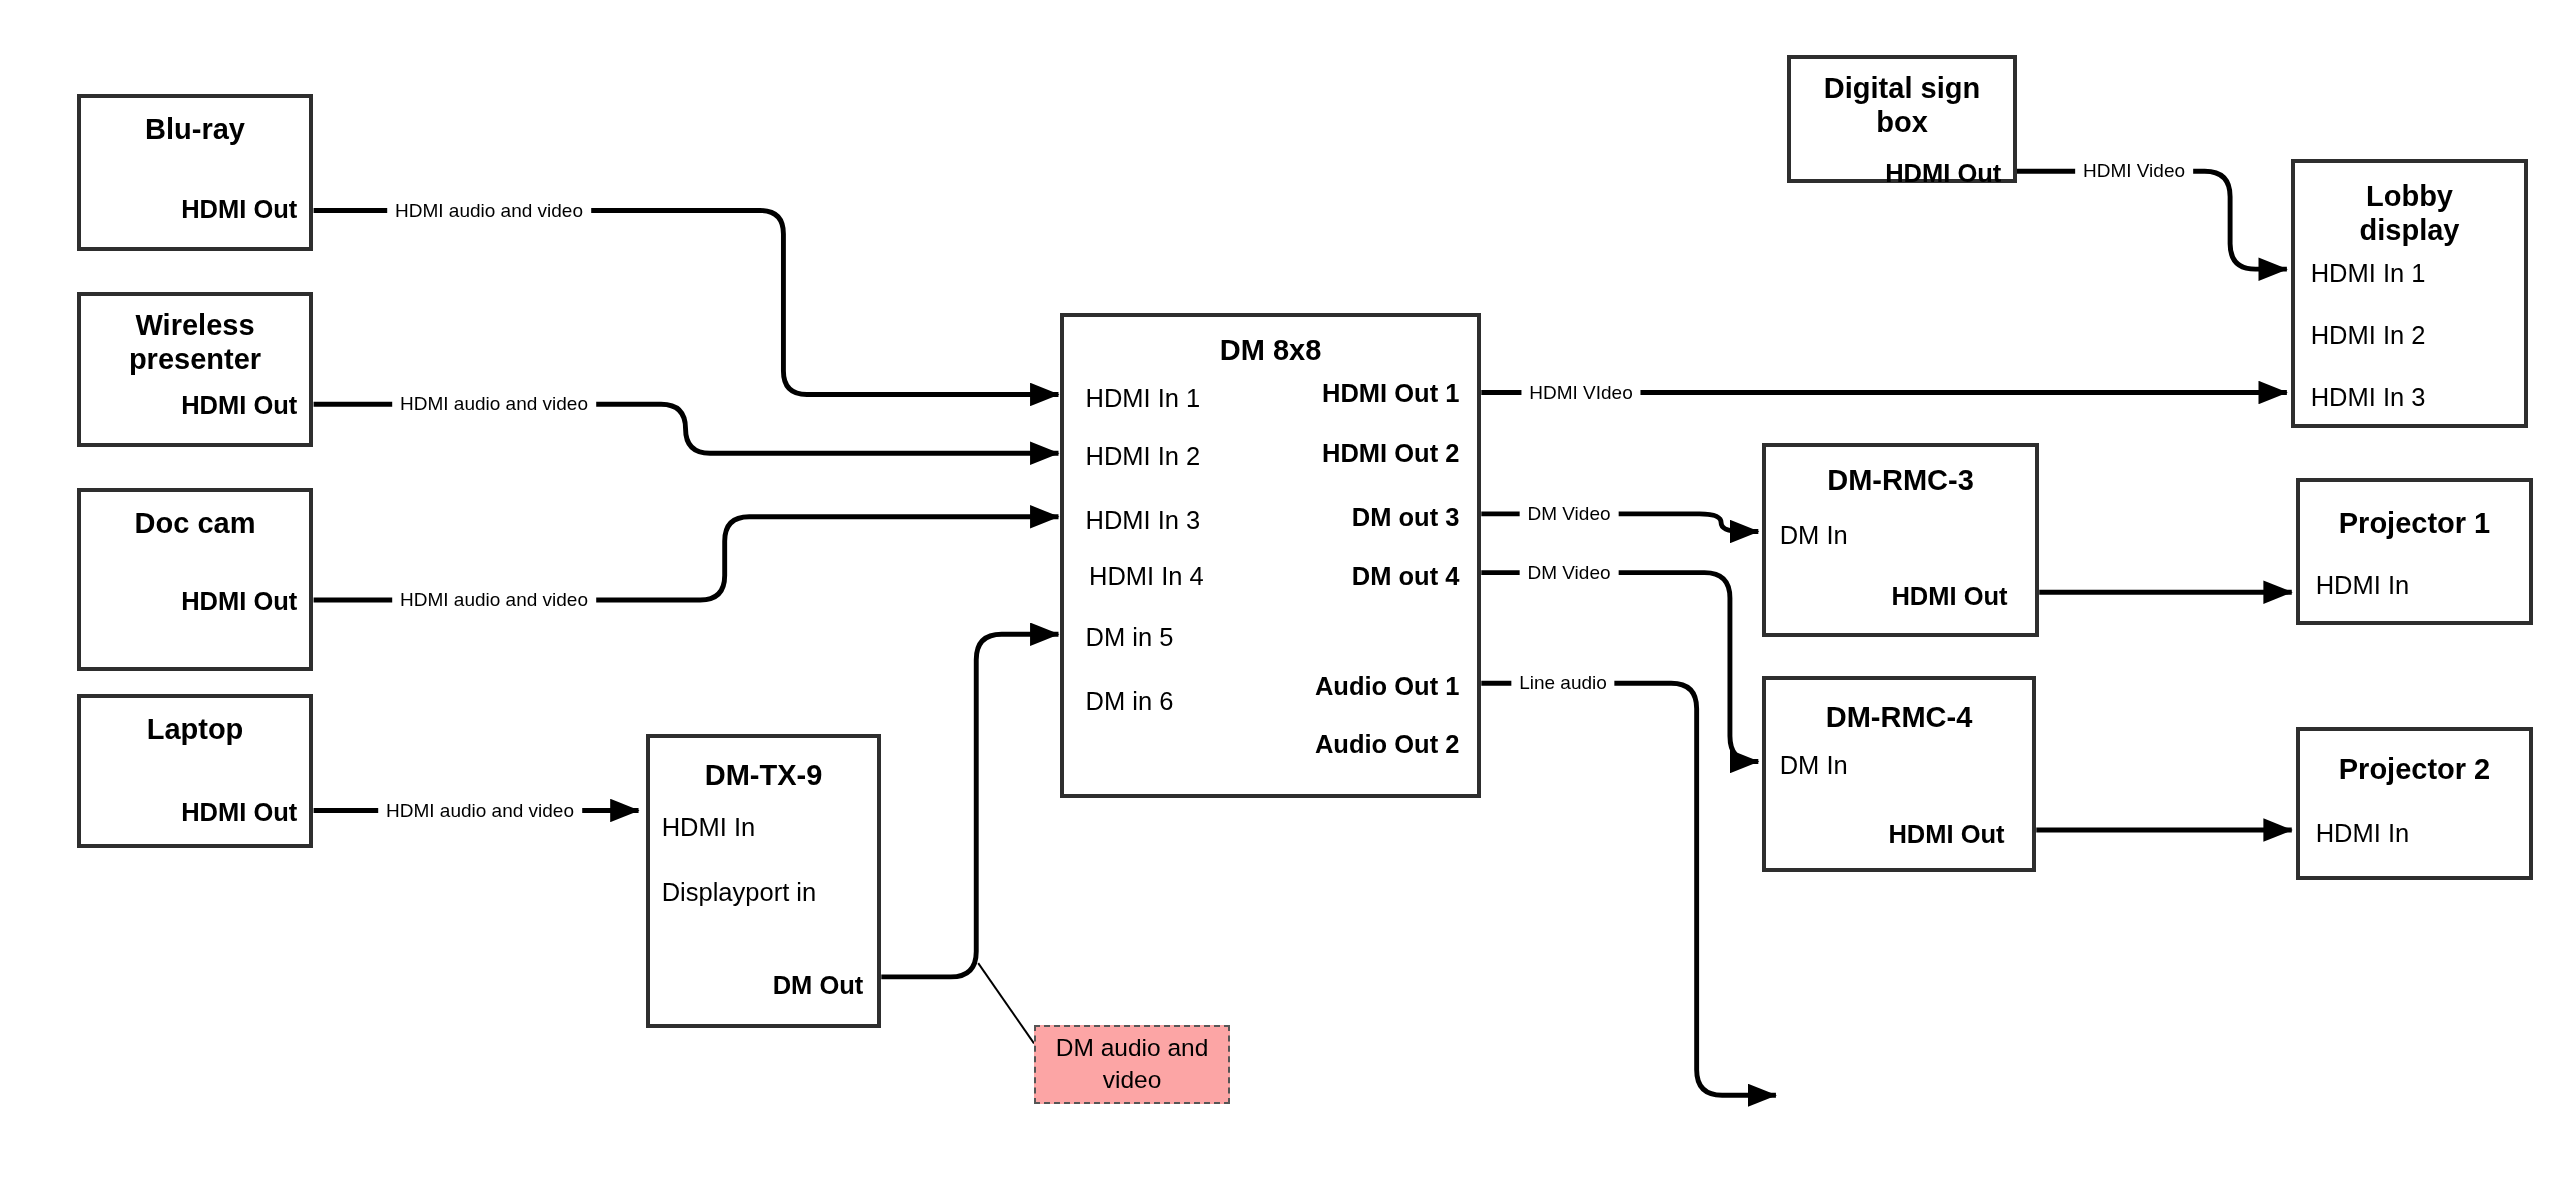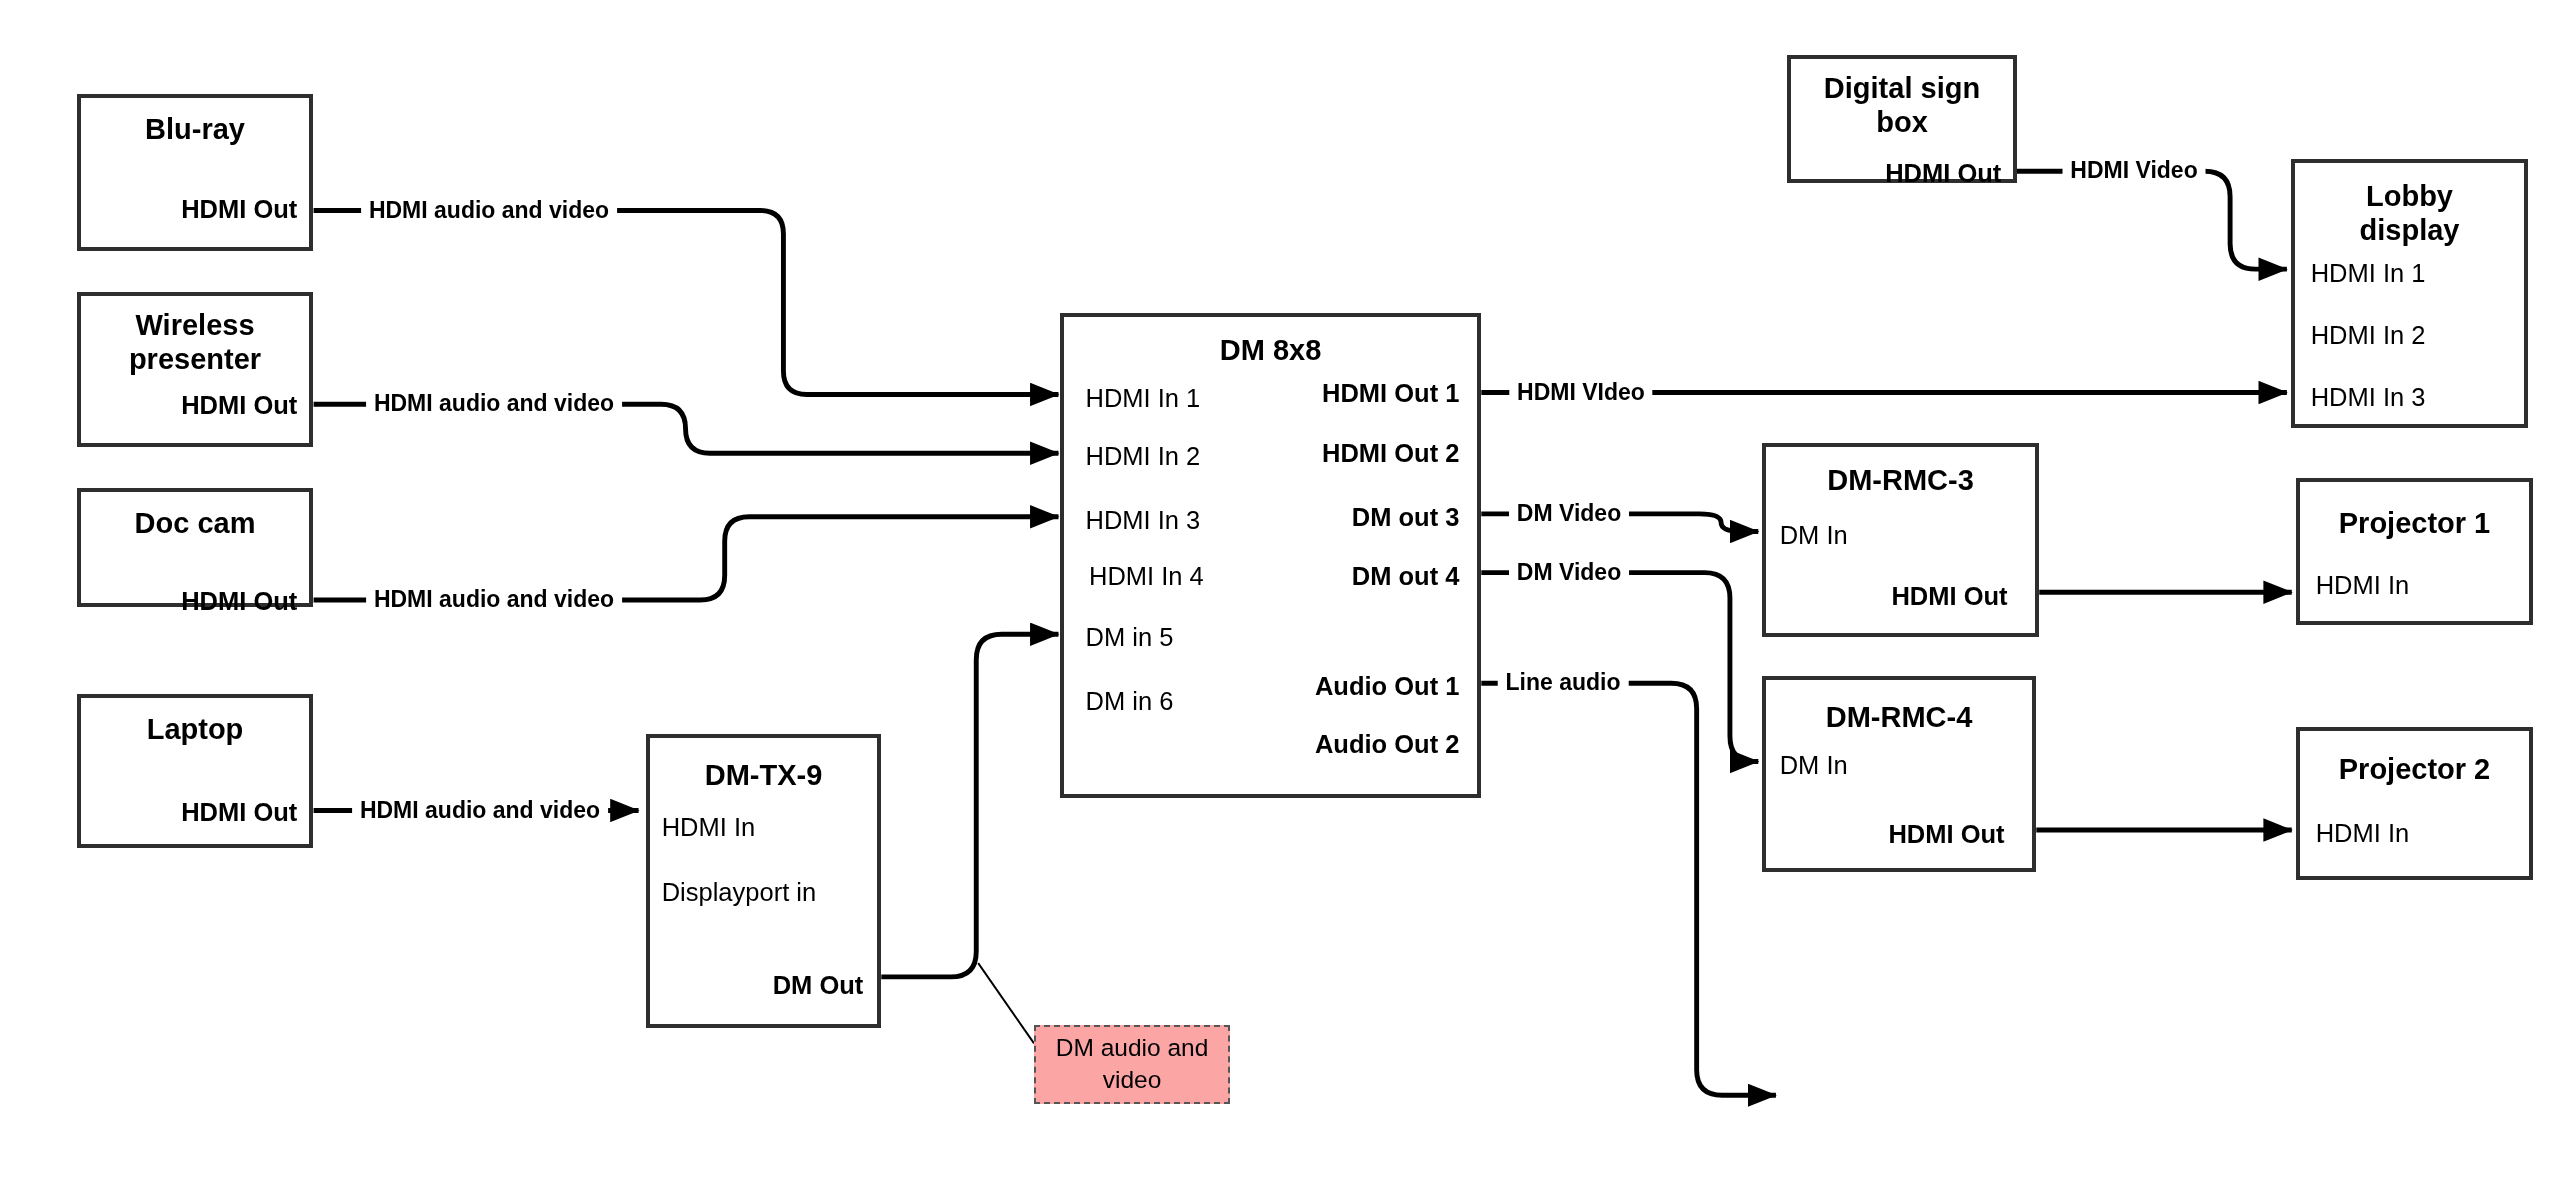--- a/index.html
+++ b/index.html
@@ -47,25 +47,24 @@
     font-size: 25.5px;
     line-height: 27.4px;
     white-space: nowrap;
   }
   .port.r { text-align: center; font-weight: bold; }
   .wlabel {
     position: absolute;
     transform: translate(-50%, -50%);
     background: #ffffff;
     padding: 0 7.8px;
-    font-size: 23px;
+    font-size: 19px;
     line-height: 27.4px;
     white-space: nowrap;
     z-index: 3;
-    font-weight: bold;
   }
   .callout {
     position: absolute;
     box-sizing: border-box;
     border: 2px dashed #555;
     background: #fca5a5;
     text-align: center;
     font-size: 24.5px;
     line-height: 32px;
     padding-top: 4.9px;
@@ -106,21 +105,21 @@
     <span class="port r" style="right:11.7px;top:98px;">HDMI Out</span>
   </div>
 
   <div class="node" style="left:77px;top:292px;width:236px;height:155px;">
     <div class="title" style="top:11.7px;">
         <span style="max-width:166px;">Wireless presenter</span>
       </div>
     <span class="port r" style="right:11.7px;top:96px;">HDMI Out</span>
   </div>
 
-  <div class="node" style="left:77px;top:488px;width:236px;height:119px;padding-left:44px;">
+  <div class="node" style="left:77px;top:488px;width:236px;height:183px;padding-left:44px;">
     <div class="title" style="top:13.7px;">
         <span>Doc cam</span>
       </div>
     <span class="port r" style="right:11.7px;top:96px;">HDMI Out</span>
   </div>
 
   <div class="node" style="left:77px;top:694px;width:236px;height:154px;">
     <div class="title" style="top:13.7px;">
         <span>Laptop</span>
       </div>

